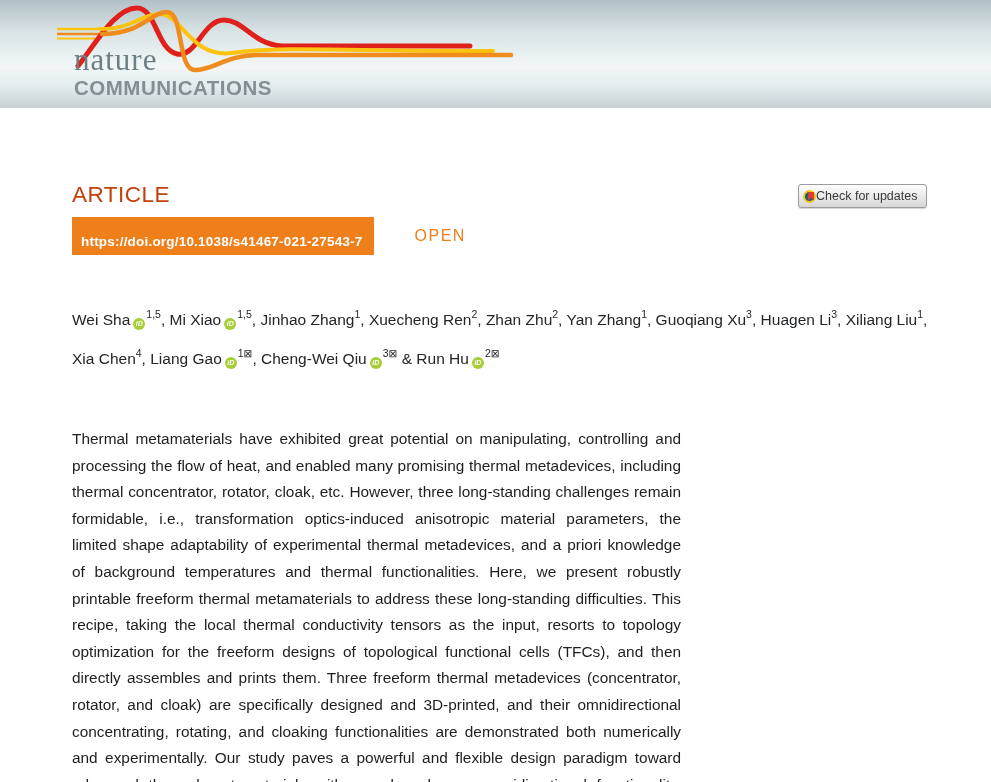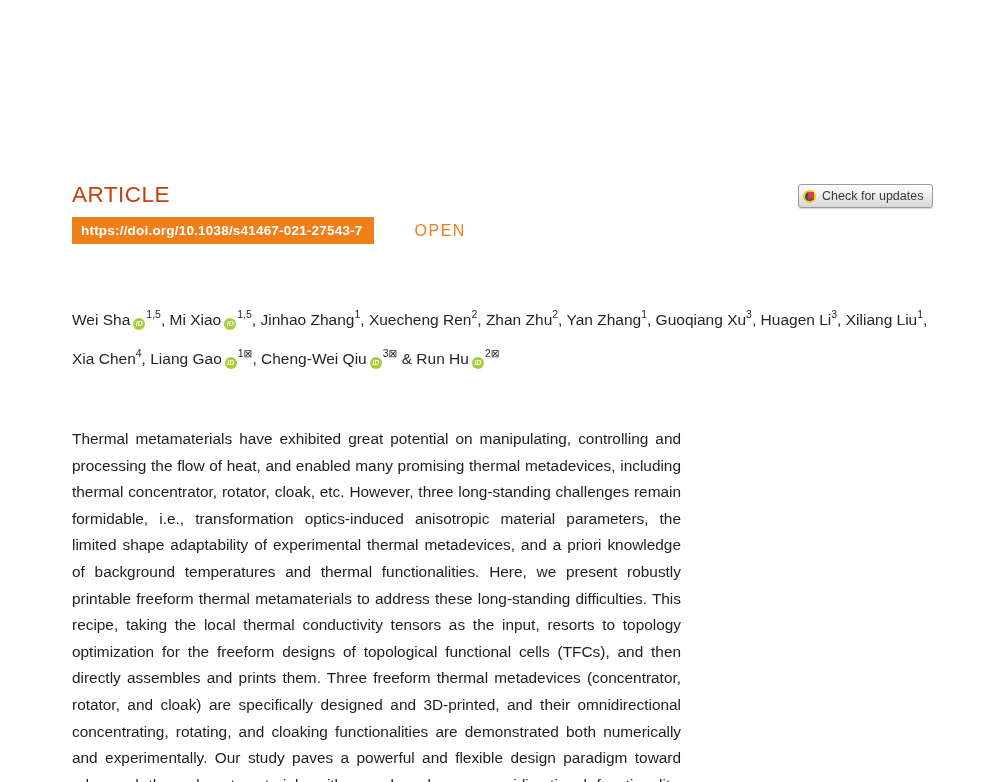--- a/index.html
+++ b/index.html
@@ -21,39 +21,39 @@
     color:#828f94; letter-spacing:0.5px; margin-top:3px;
   }
 
   
   .kicker {
     position:absolute; left:72px; top:182px; font-size:22.5px; color:#c2410c;
     letter-spacing:0.5px; font-weight:400;
   }
   .check-updates {
     position:absolute; left:798px; top:184px; height:24px; padding:0 9px 0 4px;
-    display:flex; align-items:center; gap:6px;
+    display:flex; align-items:center; 
     background:linear-gradient(to bottom,#fefefe,#e9e9e9 55%,#d7d7d7);
     border:1px solid #9c9c9c; border-radius:3px; box-shadow:0 1px 1px rgba(0,0,0,.18);
     font-size:12.5px; color:#3a3a3a; cursor:pointer;
   }
   .cm-circle {
     width:13px; height:13px; border-radius:50%; background:#1d5a78;
     border:2.5px solid #f2c71c; position:relative; flex:0 0 auto;
   }
   .cm-bookmark {
     position:absolute; left:3.2px; top:0.5px; width:6px; height:9px; background:#e03c31;
     clip-path:polygon(0 0,100% 0,100% 100%,50% 65%,0 100%);
   }
 
   
   .doi-row { position:absolute; left:72px; top:217px; display:flex; align-items:center; }
   .doi-badge {
     background:#ee7f1b; color:#ffffff; font-weight:bold; font-size:13.5px;
-    padding:6px 11px 6px 9px; letter-spacing:0.2px; cursor:pointer;
+    padding:17px 11px 6px 9px; letter-spacing:0.2px; cursor:pointer;
   }
   .open-label {
     color:#ee7f1b; font-weight:normal; font-size:16px; letter-spacing:1.5px; margin-left:41px;
   }
 
   
   .title {
     position:absolute; left:70px; top:246px; width:900px;
     font-size:33.5px; font-weight:400; color:#111114; letter-spacing:-0.5px; white-space:nowrap;
   }
@@ -76,20 +76,34 @@
   .abstract {
     position:absolute; left:72px; top:426px; width:609px;
     font-size:15.4px; color:#1c1e20; line-height:26.6px; text-align:justify;
   }
 </style>
 </head>
 <body>
 
 <div class="page">
 
+  <div class="masthead">
+    <svg width="991" height="108" viewBox="0 0 991 108">
+      <path d="M57 29 H102" stroke="#fcc40f" stroke-width="2.5" fill="none"></path>
+      <path d="M57 34 H104" stroke="#f08b1d" stroke-width="2.5" fill="none"></path>
+      <path d="M57 38.5 H100" stroke="#fcc40f" stroke-width="2" fill="none"></path>
+      <path d="M78 66 C98 40 116 8 137 8 C156 8 157 50 177 54 C196 58 203 20 224 20 C244 20 252 44 282 46 L470 46" stroke="#e0201b" stroke-width="5" fill="none" stroke-linecap="round"></path>
+      <path d="M100 29 C134 29 140 14 160 14 C182 14 190 58 232 53 C282 46 310 51 493 51" stroke="#fcc40f" stroke-width="4" fill="none" stroke-linecap="round"></path>
+      <path d="M102 34 C142 34 150 12 167 12 C184 12 177 70 195 70 C215 70 226 54 263 55 L511 55" stroke="#f08b1d" stroke-width="4.5" fill="none" stroke-linecap="round"></path>
+    </svg>
+    <div class="logo-block">
+      <div class="logo-nature">nature</div>
+      <div class="logo-comms">COMMUNICATIONS</div>
+    </div>
+  </div>
 
   <div class="kicker">ARTICLE</div>
 
   <div class="check-updates">
     <span class="cm-circle">
       <span class="cm-bookmark"></span>
     </span>
     <span>Check for updates</span>
   </div>
 

